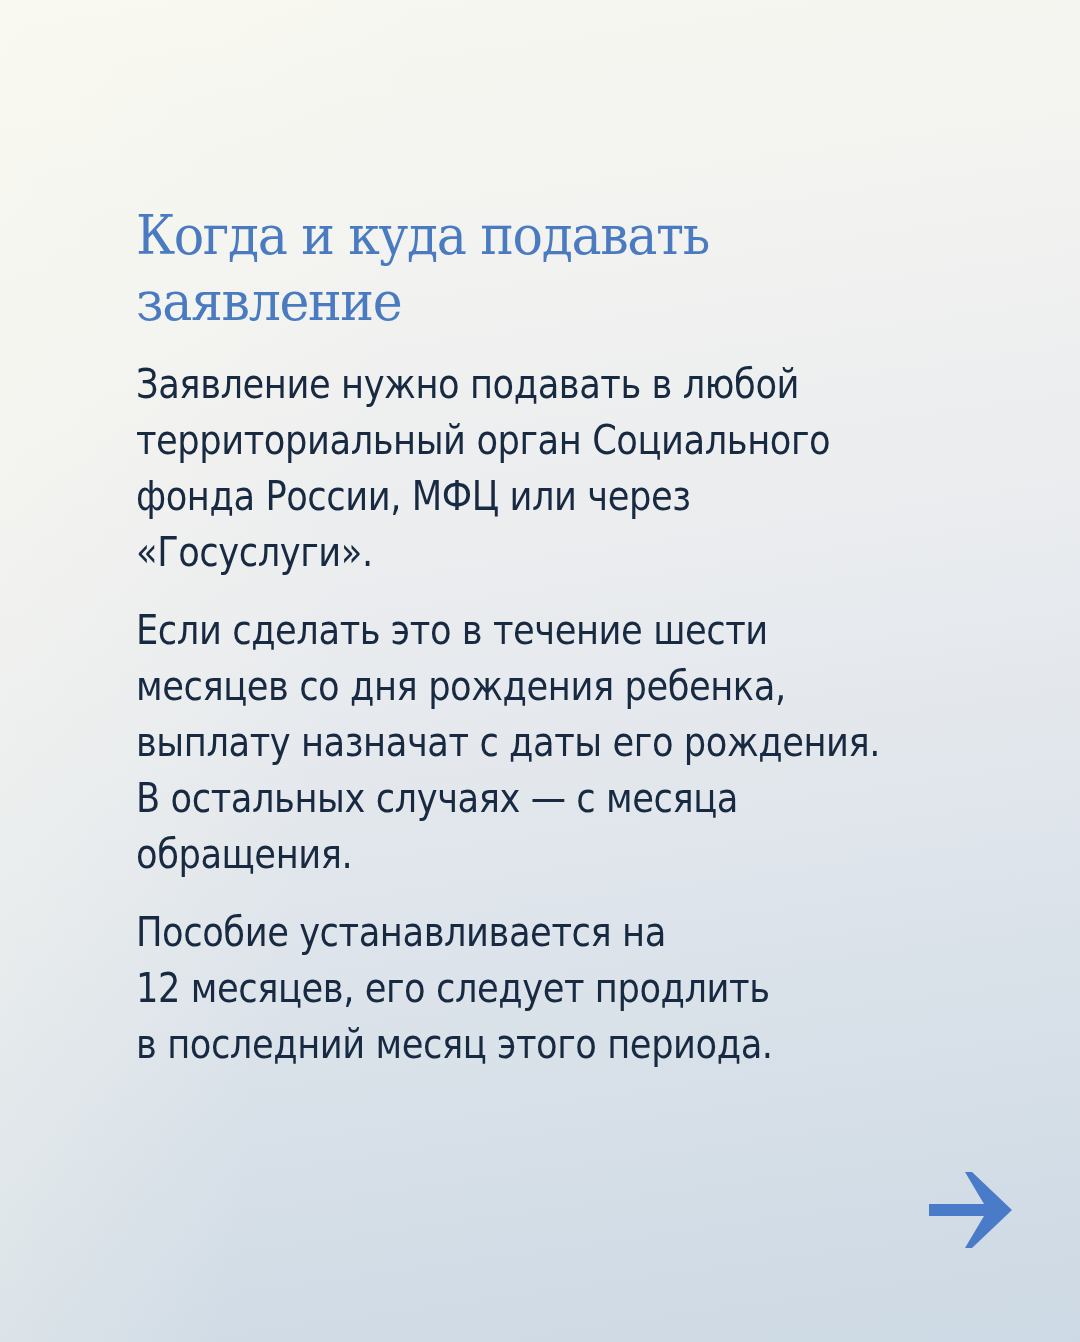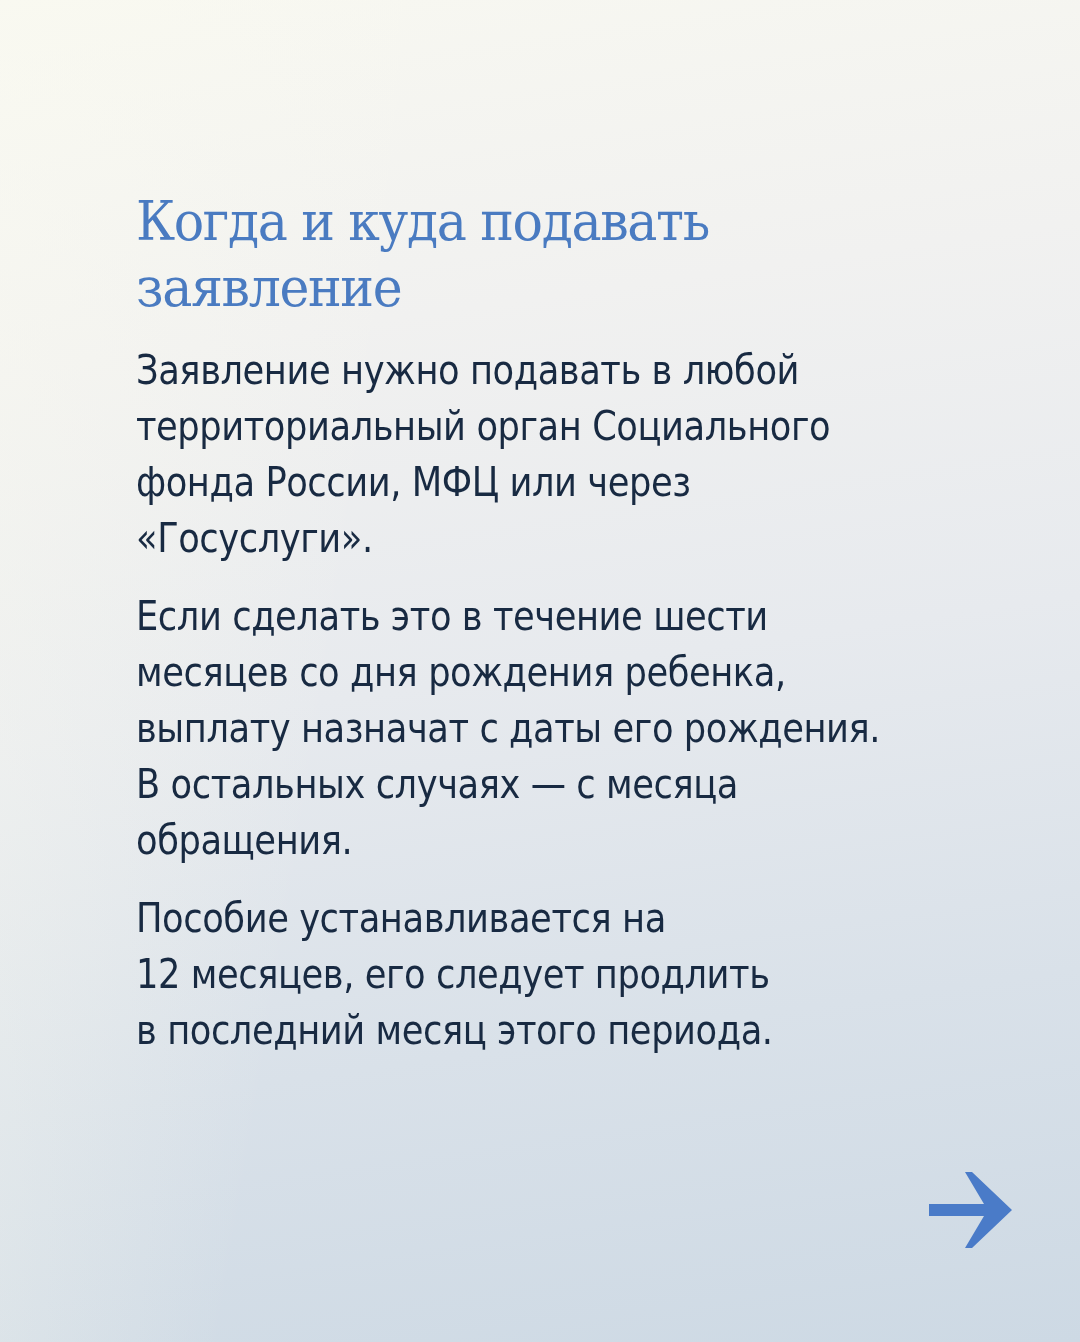--- a/index.html
+++ b/index.html
@@ -8,21 +8,21 @@
     background:
       linear-gradient(180deg, rgba(0,0,0,0) 0%, rgba(0,0,0,0) 30%, rgba(205,217,228,0.0) 30%),
       linear-gradient(172deg, #f8f8f1 0%, #f1f1f0 25%, #e7eaee 50%, #d9e1e9 75%, #cdd9e4 100%);
   }
   .overlay {
     position: absolute; inset: 0;
     background: linear-gradient(100deg, rgba(250,250,240,0.5) 0%, rgba(250,250,240,0) 35%, rgba(235,238,242,0) 100%);
     pointer-events: none;
   }
   .content {
-    position: absolute; left: 136px; top: 188px; width: 880px;
+    position: absolute; left: 136px; top: 202px; width: 880px;
   }
   .title {
     font-family: "DejaVu Serif", "Liberation Serif", serif;
     color: #4a7bc1;
     font-size: 55px; line-height: 66px;
     margin: 0 0 22px 0; font-weight: normal;
     letter-spacing: -1.5px;
     transform: scaleX(0.92); transform-origin: left;
     width: 700px;
   }

